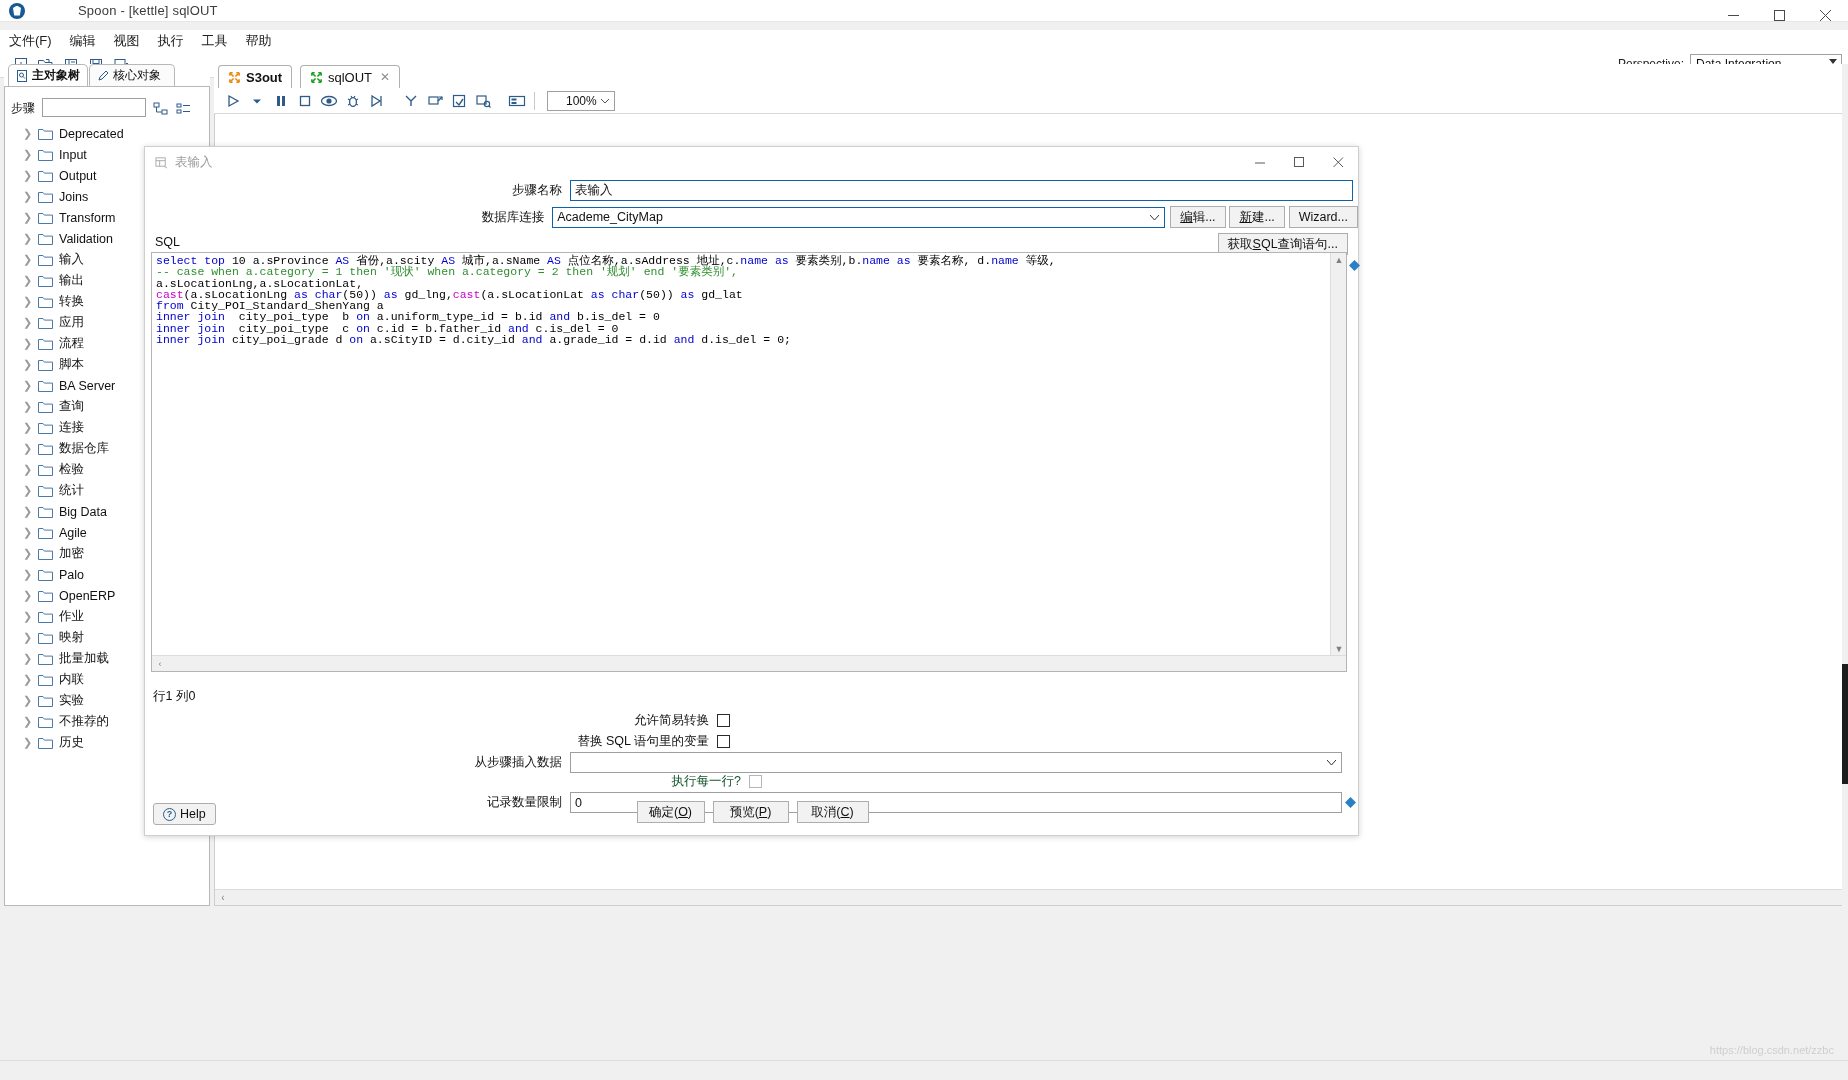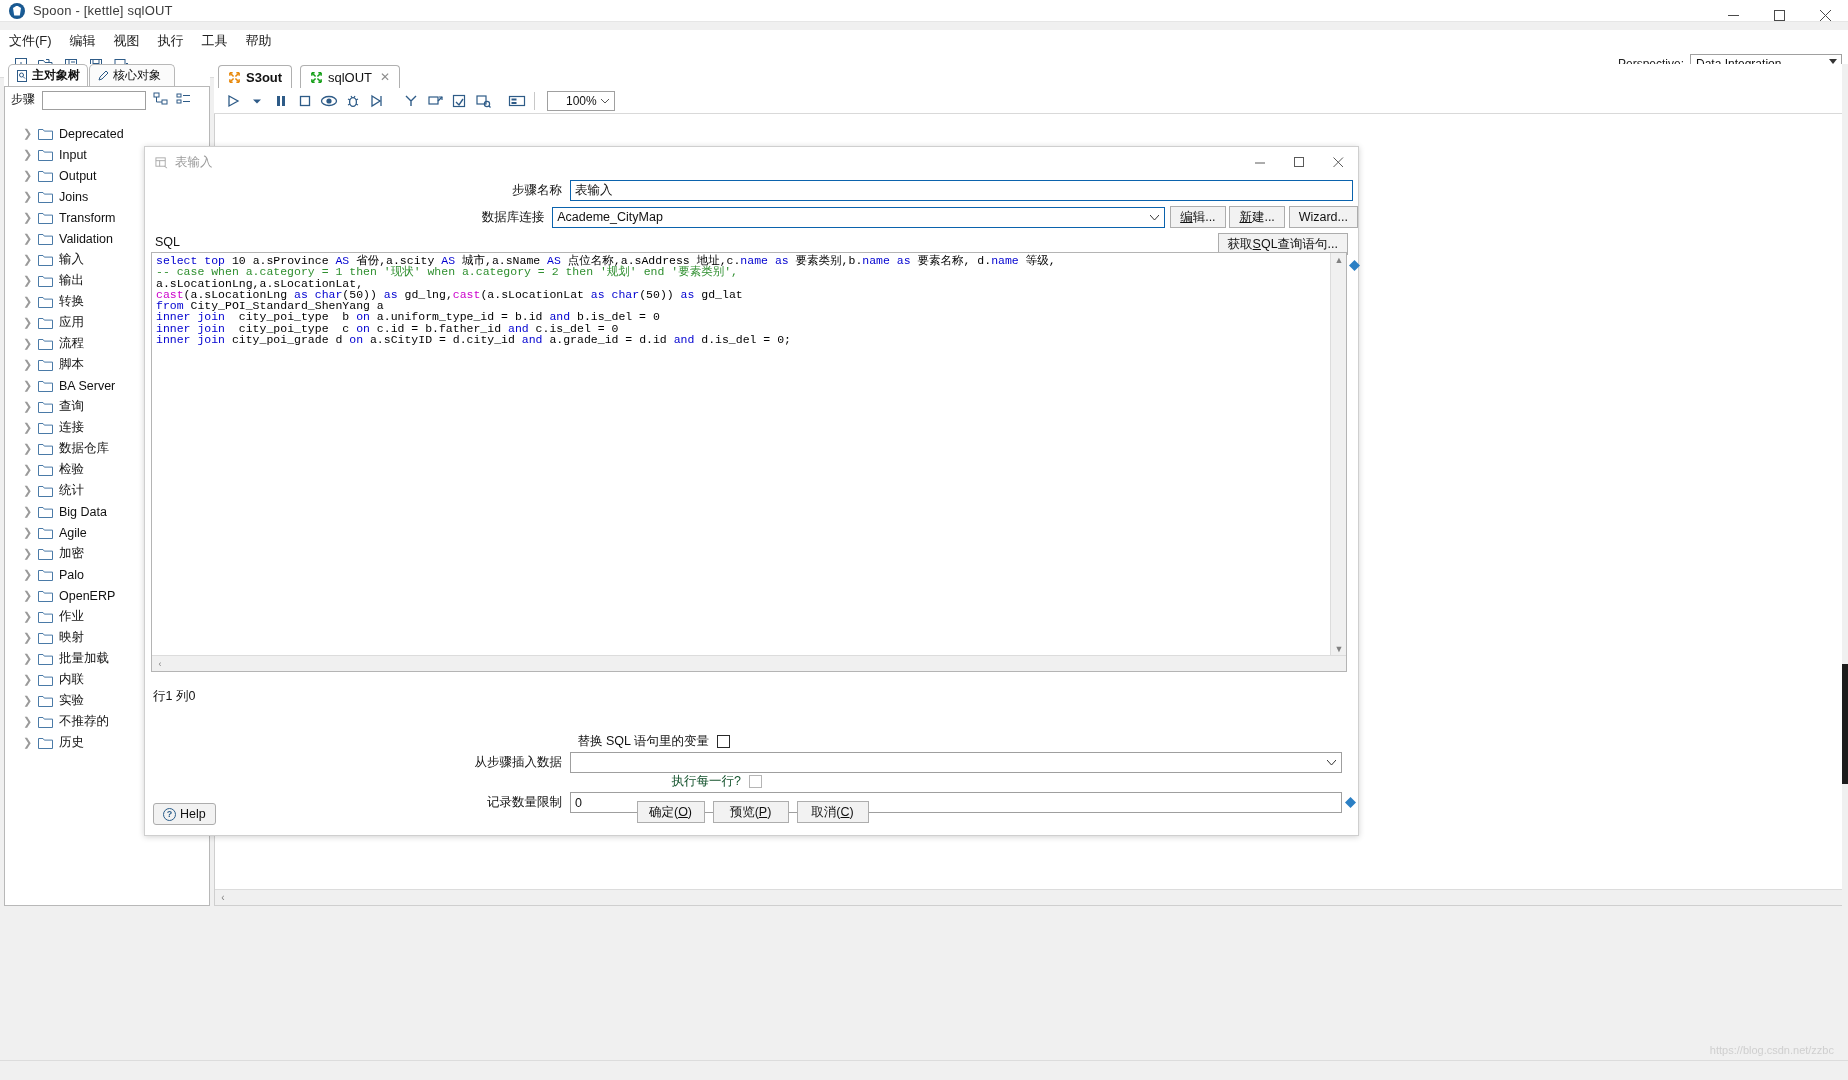--- a/index.html
+++ b/index.html
@@ -14,21 +14,21 @@
     position: relative;
     width: 1848px; height: 1080px;
     background: #f0f0f0;
     overflow: hidden;
   }
   
   .titlebar {
     position: absolute; left: 0; top: 0; width: 1848px; height: 22px;
     background: #ffffff;
     border-bottom: 1px solid #e6e6e6;
-    display: flex; align-items: center;
+    display: flex; align-items: center; gap: 45px;
   }
   .app-icon {
     width: 16px; height: 16px; margin-left: 9px; margin-right: 8px;
     border-radius: 50%;
     background: radial-gradient(circle at 50% 50%, #1f6fb4 0%, #17548a 70%, #123f68 100%);
     position: relative; flex: none;
   }
   .app-icon:before {
     content: ""; position: absolute; left: 4px; top: 3px;
     width: 8px; height: 10px; background: #ffffff;
@@ -87,21 +87,21 @@
     font-size: 12px; color: #111; padding: 0 7px;
     border: 1px solid #b8b8b8; border-bottom: none; background: #fbfbfb;
     border-radius: 5px 5px 0 0;
   }
   .lp-tab.active { background: #ffffff; font-weight: bold; }
   .lp-body {
     position: absolute; left: 0; top: 22px; width: 206px; height: 820px;
     border: 1px solid #b8b8b8; background: #ffffff;
   }
   .search-row {
-    height: 26px; display: flex; align-items: flex-start; gap: 7px; padding: 0 6px;
+    height: 26px; display: flex; align-items: flex-end; gap: 7px; padding: 0 6px;
     margin-top: 4px;
   }
   .search-label { font-size: 12px; color: #111; }
   .search-input {
     width: 104px; height: 19px; border: 1px solid #9f9f9f; background: #fff;
     font-size: 12px; padding: 0 3px; outline: none;
     font-family: "Liberation Sans", sans-serif;
   }
   .sr-icon { width: 16px; height: 16px; color: #2e5b87; }
   .tree { position: absolute; left: 0; top: 36px; width: 204px; height: 782px; overflow: hidden; }
@@ -823,20 +823,24 @@
         <div class="sv-arrow" style="margin-top:2px">▲</div>
         <div class="sv-arrow" style="position:absolute;bottom:2px;width:16px">▼</div>
       </div>
       <div class="sql-hscroll">
         <div class="sv-arrow">‹</div>
       </div>
     </div>
 
     <div class="rowcol">行1 列0</div>
 
+    <div class="form-row" style="position:absolute; left:0; top:562px; width:1215px;">
+      <div class="form-label" style="width:572px">允许简易转换</div>
+      <div class="cb"></div>
+    </div>
     <div class="form-row" style="position:absolute; left:0; top:583px; width:1215px;">
       <div class="form-label" style="width:572px">替换 SQL 语句里的变量</div>
       <div class="cb"></div>
     </div>
 
     <div class="form-row" style="position:absolute; left:0; top:602px; width:1215px;">
       <div class="form-label" style="width:425px">从步骤插入数据</div>
       <div class="combo" style="width:772px; border-color:#9f9f9f">
         <span></span>
         <svg class="cb-arrow" viewBox="0 0 9 6">

